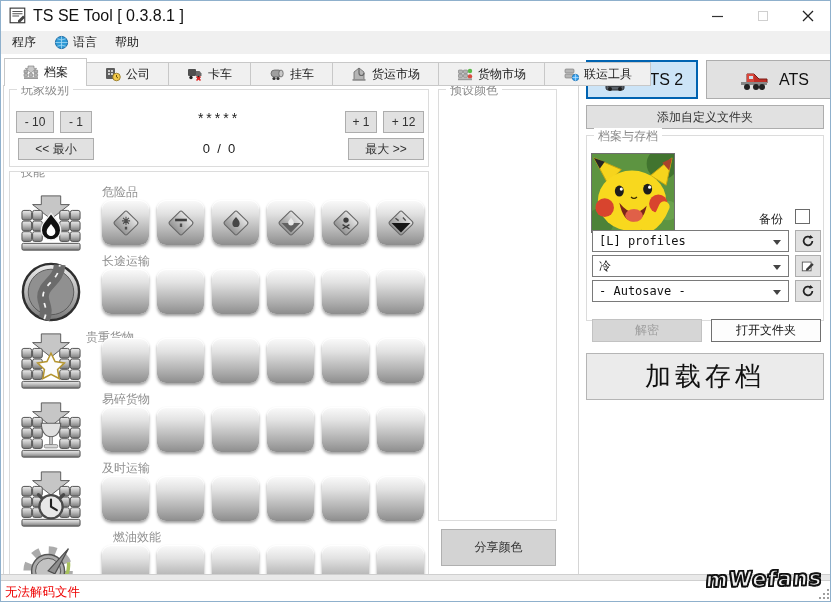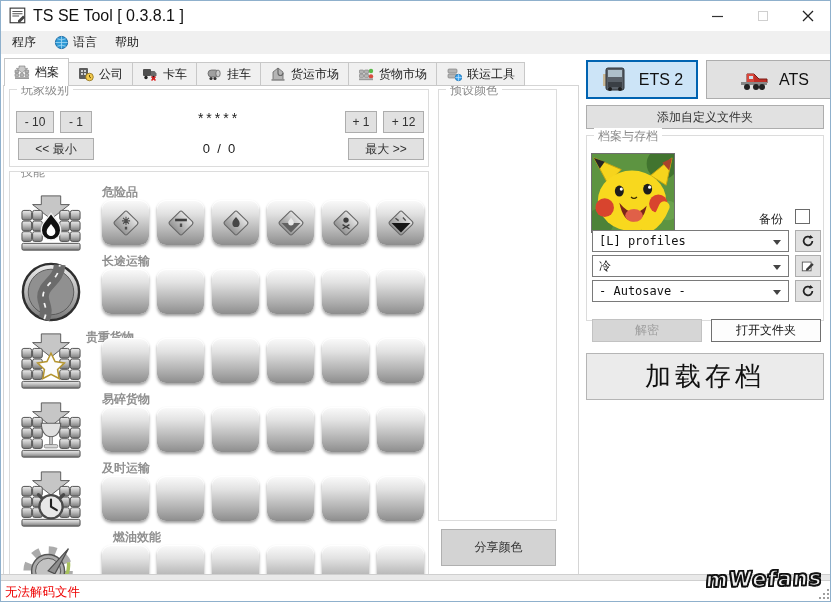--- a/index.html
+++ b/index.html
@@ -16,35 +16,35 @@
   .maxsq{width:10px;height:10px;border:1px solid #cfcfcf;}
   
   .menubar{position:absolute;left:0;top:30px;width:100%;height:23px;background:#f0f0f0;display:flex;align-items:center;padding-left:2px;}
   .menuitem{padding:3px 9px;display:flex;align-items:center;gap:4px;cursor:default;}
   .micon{width:15px;height:15px;display:inline-flex;}
   .micon svg{width:15px;height:15px;}
   
   .tabpage{position:absolute;left:2px;top:84px;width:576px;height:490px;border:1px solid #d5d5d5;background:#fff;}
   .tabstrip{position:absolute;left:3px;top:57px;height:28px;display:flex;align-items:flex-end;z-index:3;}
   .tab{height:24px;margin-top:4px;background:#f0f0f0;border:1px solid #c8c8c8;border-left-width:0;
-       display:flex;align-items:center;gap:5px;padding:0 9px;font-size:12px;color:#1a1a1a;position:relative;}
+       display:flex;align-items:center;gap:5px;padding:0 18px;font-size:12px;color:#1a1a1a;position:relative;}
   .tab:first-child{border-left-width:1px;}
   .tab.active{height:28px;margin-top:0;background:#fff;border-left-width:1px;z-index:4;border-bottom:0;}
   .tabicon{width:16px;height:16px;display:inline-flex;}
   .tabicon svg{width:16px;height:16px;}
   
   .group{position:absolute;border:1px solid #dcdcdc;background:transparent;}
   .glabel{position:absolute;top:-8px;left:7px;background:#fff;padding:0 4px;color:#8b8b8b;font-size:12px;white-space:nowrap;}
   .btn{position:absolute;background:#e1e1e1;border:1px solid #adadad;color:#333;font-size:12px;
        display:flex;align-items:center;justify-content:center;cursor:default;font-family:inherit;}
   .grey-txt{color:#9c9c9c;}
   
   .skillicon{position:absolute;width:62px;height:62px;}
   .skillicon svg{width:62px;height:62px;}
-  .skilllabel{position:absolute;color:#8f8f8f;font-size:12px;white-space:nowrap;font-weight:bold;}
+  .skilllabel{position:absolute;color:#8f8f8f;font-size:12px;white-space:nowrap;}
   .skill-btn{position:absolute;width:47px;height:45px;border-radius:9px;
       background:linear-gradient(180deg,#fbfbfb 0%,#e2e2e2 30%,#a9a9a9 78%,#8d8d8d 100%);
       box-shadow:0 2px 3px rgba(0,0,0,.38), inset 0 1px 0 #fff;
       display:flex;align-items:center;justify-content:center;}
   svg.badge{width:30px;height:30px;}
   
   .gamebtn{position:absolute;display:flex;align-items:center;justify-content:center;gap:10px;
       font-size:16px;color:#111;background:#e1e1e1;border:1px solid #adadad;cursor:default;}
   .gamebtn.sel{background:var(--sel-bg,#cce4f7);border:2px solid var(--sel-border,#0063b1);}
   .gicon svg{display:block;}

